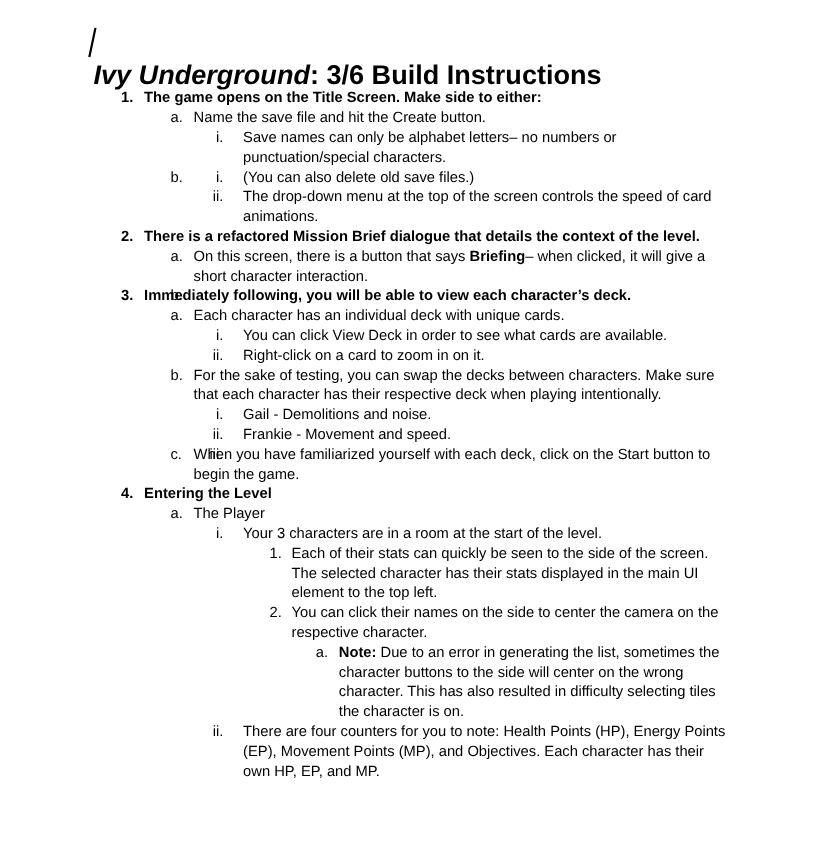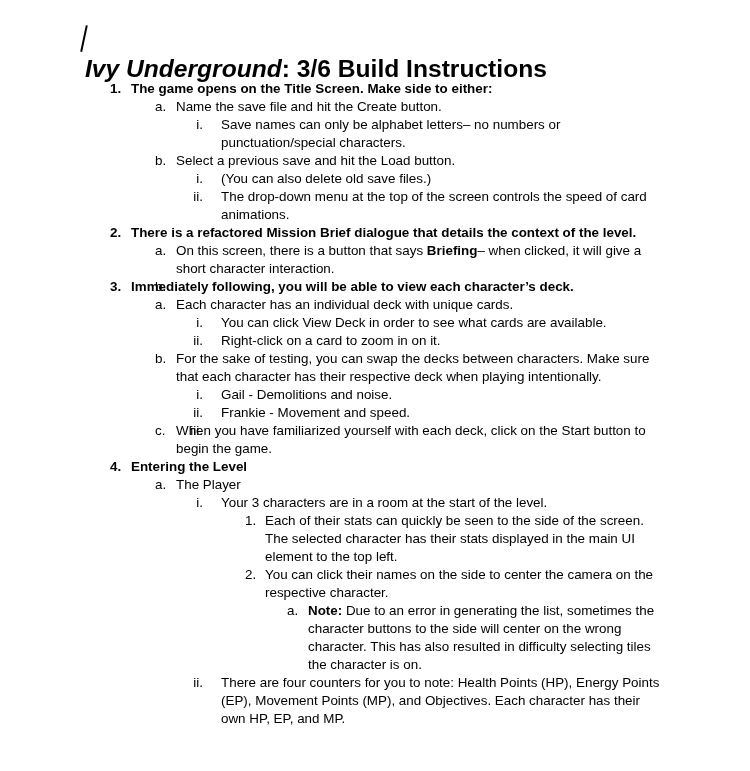--- a/index.html
+++ b/index.html
@@ -72,21 +72,20 @@
       <div class="item lvl2">
       <span class="marker">a.</span>
       <span class="text"><span>Name the save file and hit the Create button.</span></span>
     </div>
       <div class="item lvl3">
       <span class="marker">i.</span>
       <span class="text"><span>Save names can only be alphabet letters– no numbers or punctuation/special characters.</span></span>
     </div>
       <div class="item lvl2">
       <span class="marker">b.</span>
-      <span class="text"><span>Select a previous save and hit the Load button.</span></span>
     </div>
       <div class="item lvl3">
       <span class="marker">i.</span>
       <span class="text"><span>(You can also delete old save files.)</span></span>
     </div>
       <div class="item lvl3">
       <span class="marker">ii.</span>
       <span class="text"><span>The drop-down menu at the top of the screen controls the speed of card animations.</span></span>
     </div>
       <div class="item lvl1 bold-line">

